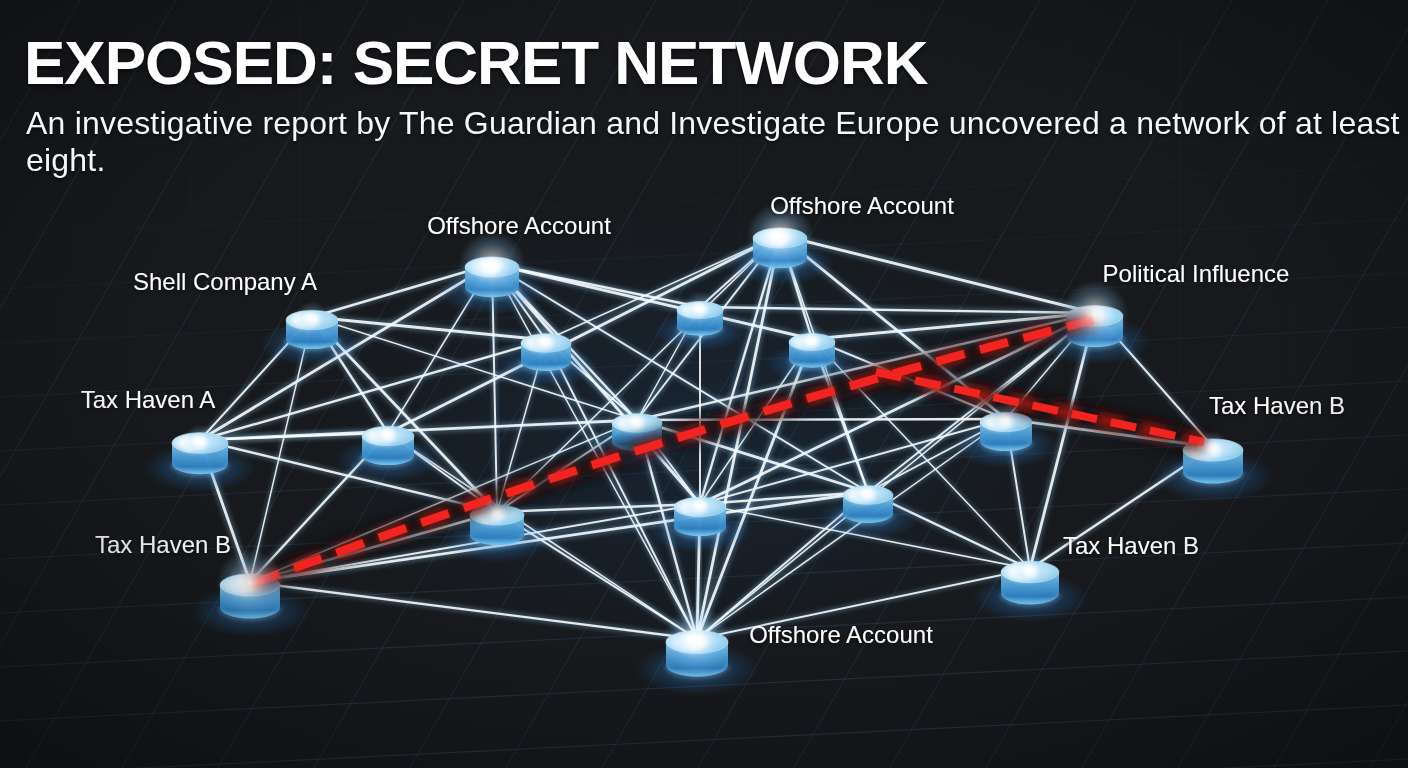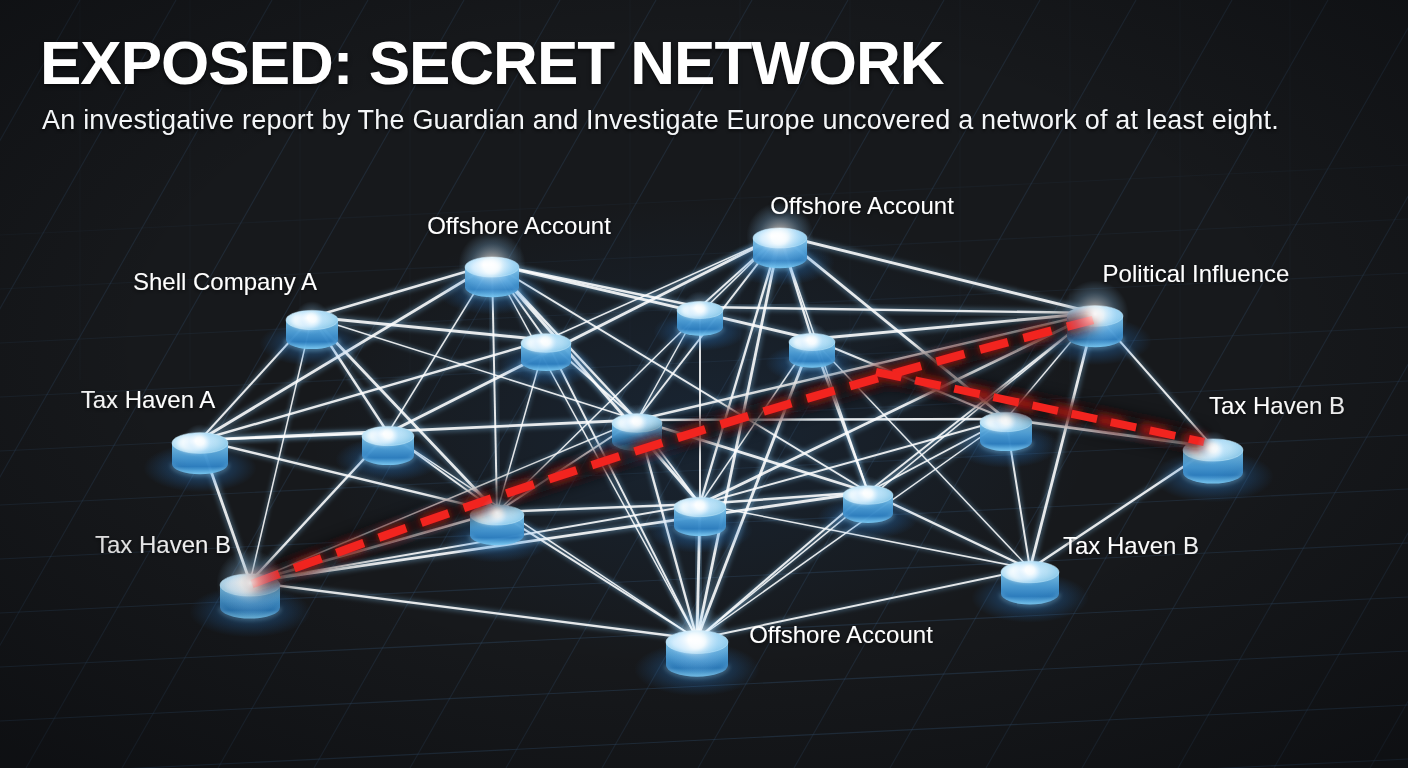--- a/index.html
+++ b/index.html
@@ -1,24 +1,24 @@
 <!DOCTYPE html>
 <html><head>
 <meta charset="utf-8">
 <style>
   html,body{margin:0;padding:0;background:#0e0f11;}
   body{width:1408px;height:768px;position:relative;overflow:hidden;
        font-family:"Liberation Sans", sans-serif;}
   .stage{position:absolute;inset:0;width:1408px;height:768px;background:#17191c;}
   svg{position:absolute;inset:0;display:block;}
-  header{position:absolute;left:40px;top:30px;pointer-events:none;z-index:5;}
+  header{position:absolute;left:24px;top:30px;pointer-events:none;z-index:5;}
   h1{margin:0;color:#ffffff;font-size:62px;line-height:1.05;font-weight:700;
      letter-spacing:-1px;text-shadow:0 2px 4px rgba(0,0,0,.6);}
-  .subtitle{margin:10px 0 8px 2px;color:#f4f6f8;font-size:27px;font-weight:400;
-     letter-spacing:.2px;text-shadow:0 2px 3px rgba(0,0,0,.6);text-align:right;}
+  .subtitle{margin:10px 0 8px 2px;color:#f4f6f8;font-size:32px;font-weight:400;
+     letter-spacing:.2px;text-shadow:0 2px 3px rgba(0,0,0,.6);}
 </style>
 </head>
 <body>
 
 <div class="stage">
   <svg id="net" width="1408" height="768" viewBox="0 0 1408 768">
       <defs>
     <radialGradient id="gTop" cx="38%" cy="40%" r="75%">
       <stop offset="0%" stop-color="#ffffff"></stop>
       <stop offset="35%" stop-color="#cdebfa"></stop>

